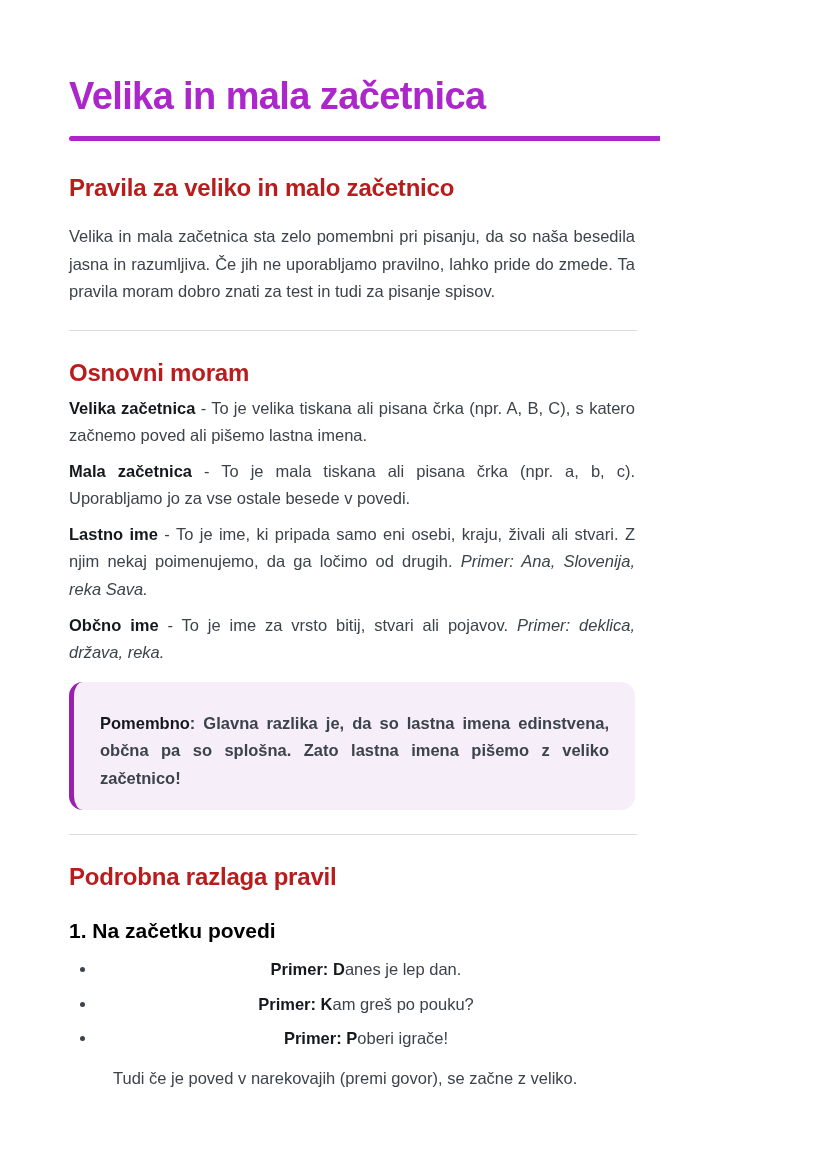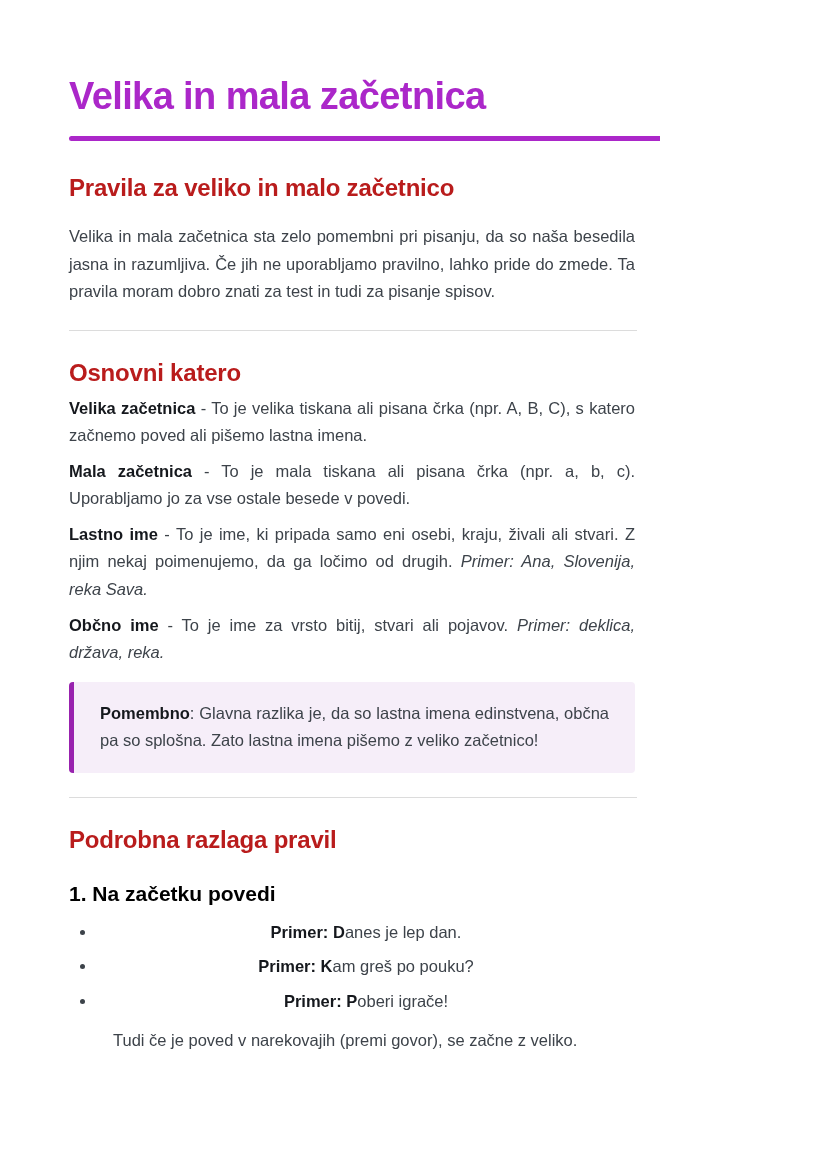--- a/index.html
+++ b/index.html
@@ -70,22 +70,23 @@
   hr.divider {
     border: none;
     border-top: 1px solid #dcdcdc;
     margin: 24px 0 0;
     width: 568px;
   }
   .callout {
     margin-top: 15px;
     background: #f6eef9;
     border-left: 5px solid #9822ae;
-    border-radius: 4px;
-    padding: 18px 26px 18px 26px;
+    border-radius: 14px;
+    padding: 28px 26px 18px 26px;
+    font-weight: bold;
   }
   .callout p { margin: 0; }
   ul.examples {
     margin: 13px 0 0;
     padding-left: 28px;
   }
   ul.examples li {
     font-size: 16.5px;
     line-height: 1.67;
     margin-bottom: 7px;
@@ -113,21 +114,21 @@
   <div class="content">
 
     <h1 class="doc-title">Velika in mala začetnica</h1>
     <div class="title-rule"></div>
 
     <h2 class="section-heading first">Pravila za veliko in malo začetnico</h2>
     <p class="body-text">Velika in mala začetnica sta zelo pomembni pri pisanju, da so naša besedila jasna in razumljiva. Če jih ne uporabljamo pravilno, lahko pride do zmede. Ta pravila moram dobro znati za test in tudi za pisanje spisov.</p>
 
     <hr class="divider">
 
-    <h2 class="section-heading">Osnovni katero</h2>
+    <h2 class="section-heading">Osnovni moram</h2>
 
     <p class="body-text term"><strong>Velika začetnica</strong><span> - To je velika tiskana ali pisana črka (npr. A, B, C), s katero začnemo poved ali pišemo lastna imena.</span><em></em></p>
 
     <p class="body-text term"><strong>Mala začetnica</strong><span> - To je mala tiskana ali pisana črka (npr. a, b, c). Uporabljamo jo za vse ostale besede v povedi.</span><em></em></p>
 
     <p class="body-text term"><strong>Lastno ime</strong><span> - To je ime, ki pripada samo eni osebi, kraju, živali ali stvari. Z njim nekaj poimenujemo, da ga ločimo od drugih. </span><em>Primer: Ana, Slovenija, reka Sava.</em></p>
 
     <p class="body-text term"><strong>Občno ime</strong><span> - To je ime za vrsto bitij, stvari ali pojavov. </span><em>Primer: deklica, država, reka.</em></p>
 
     <div class="callout">

